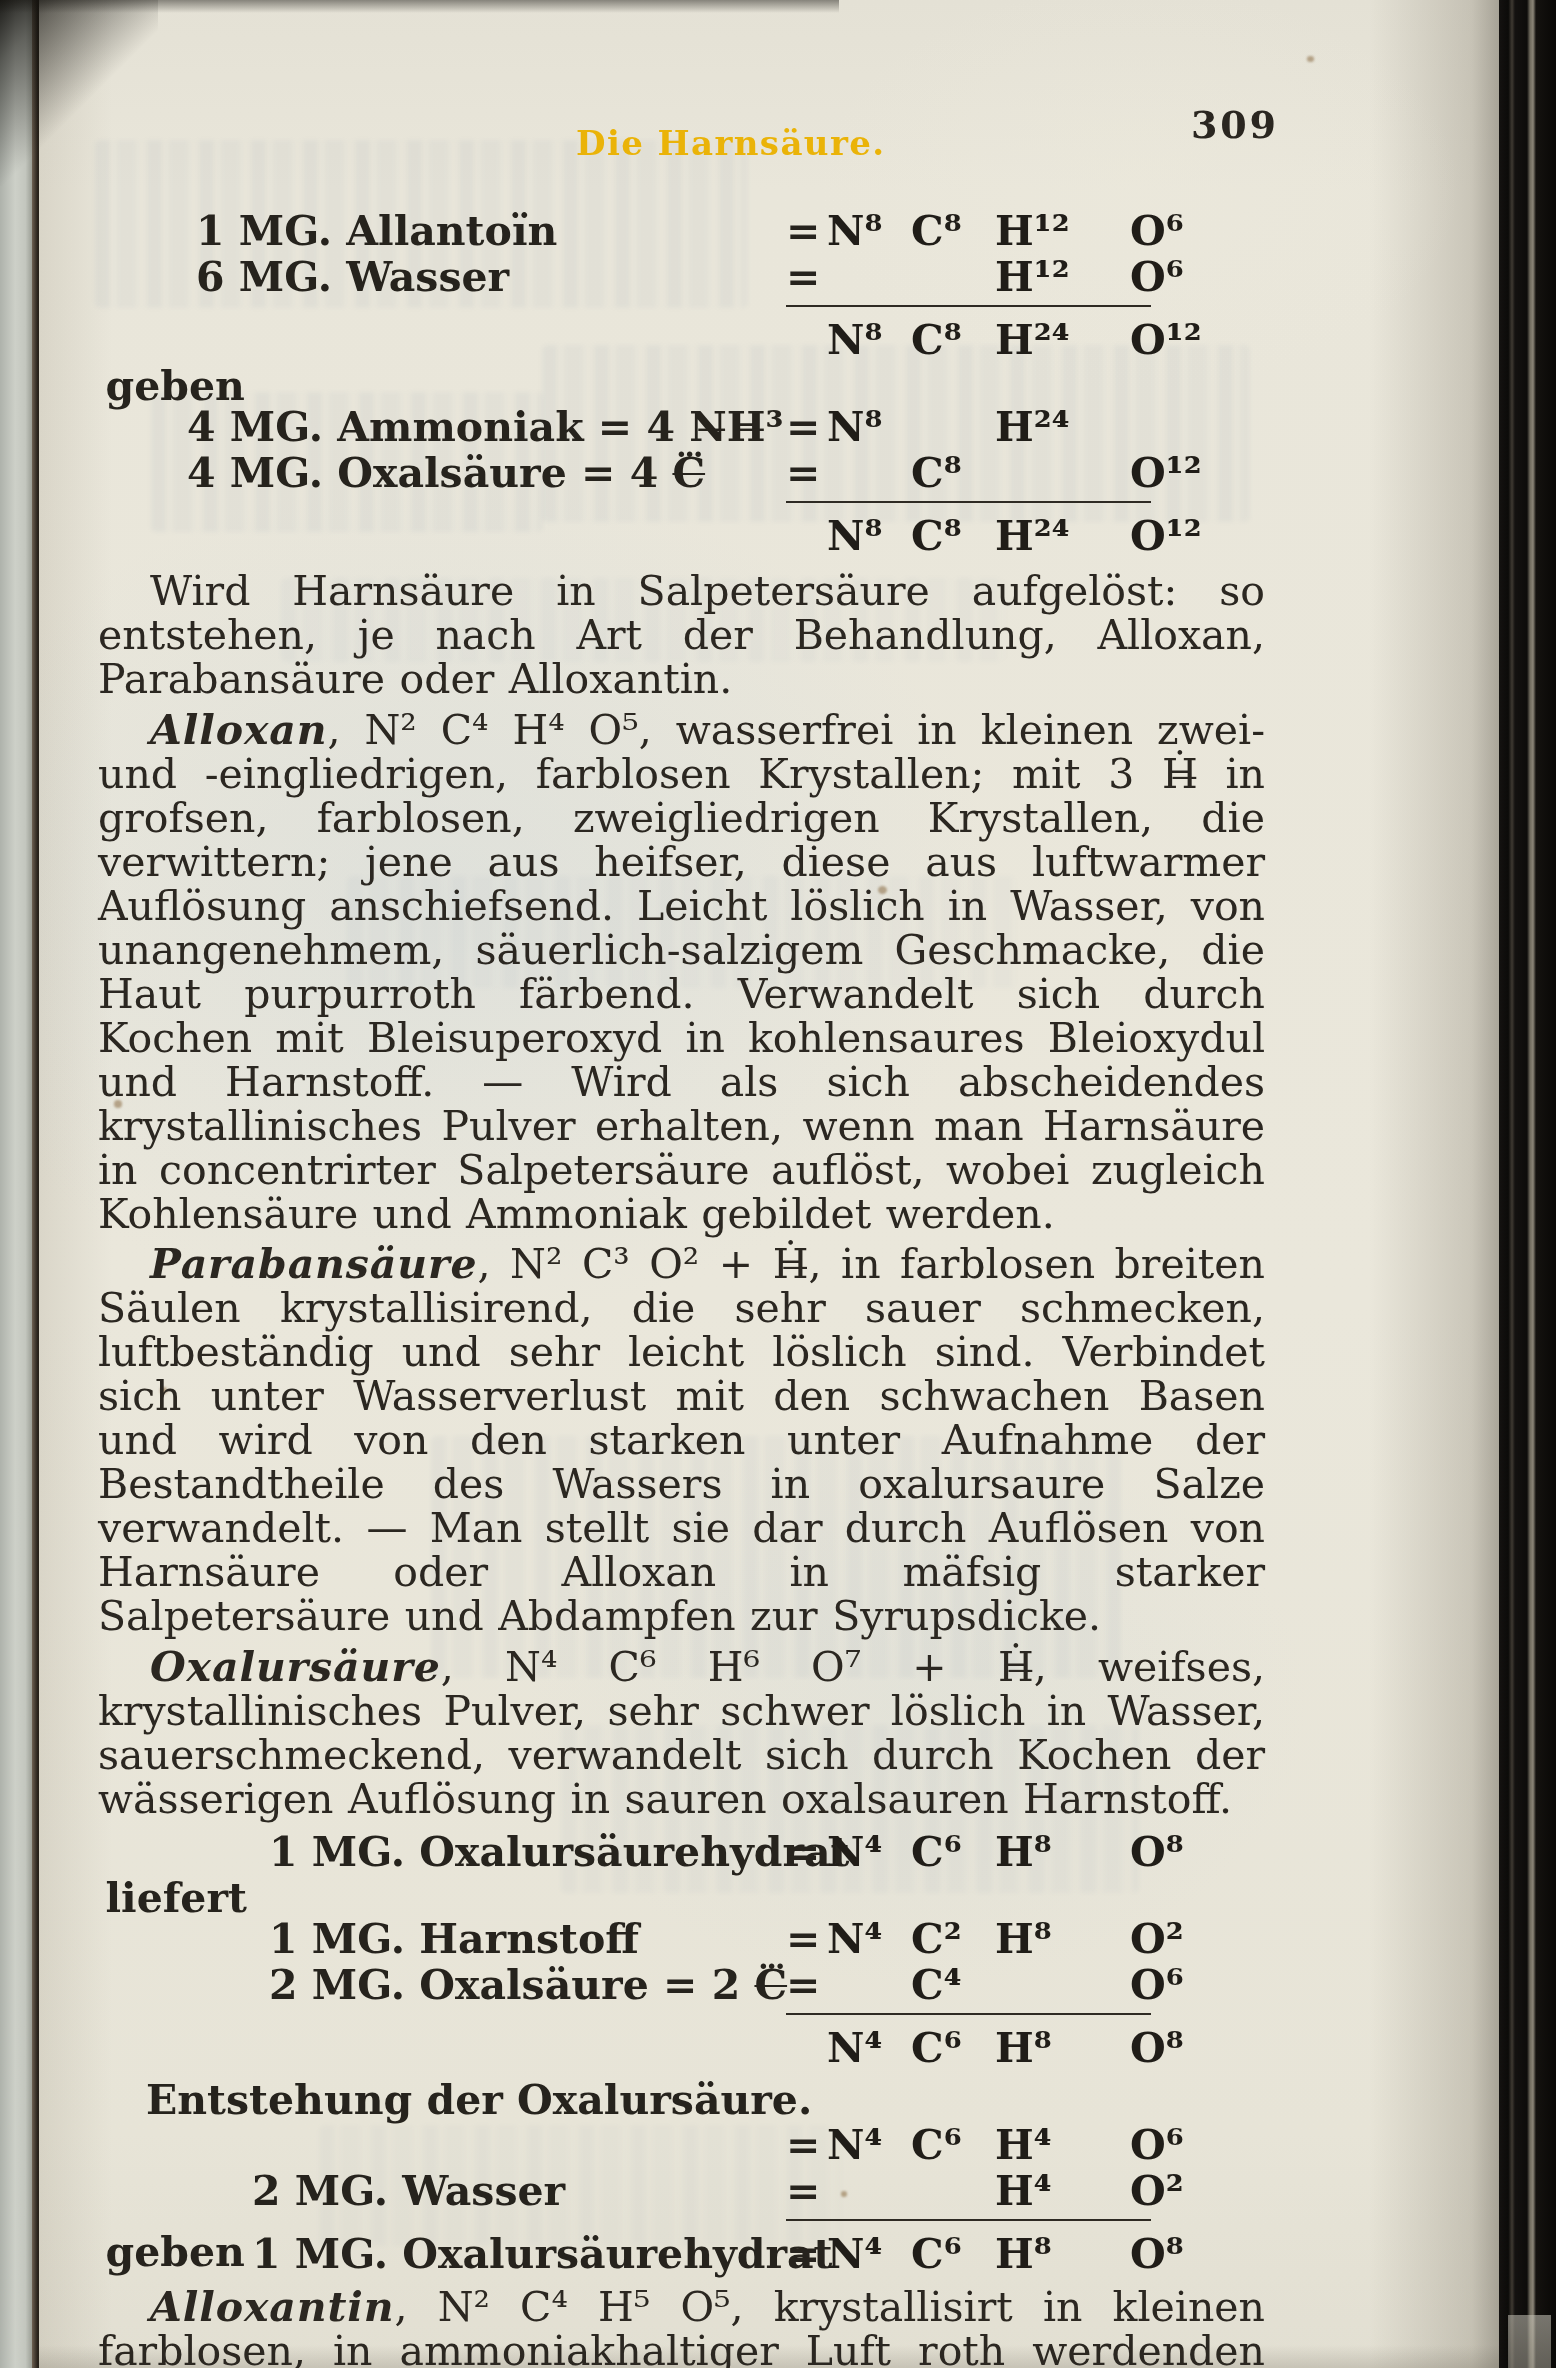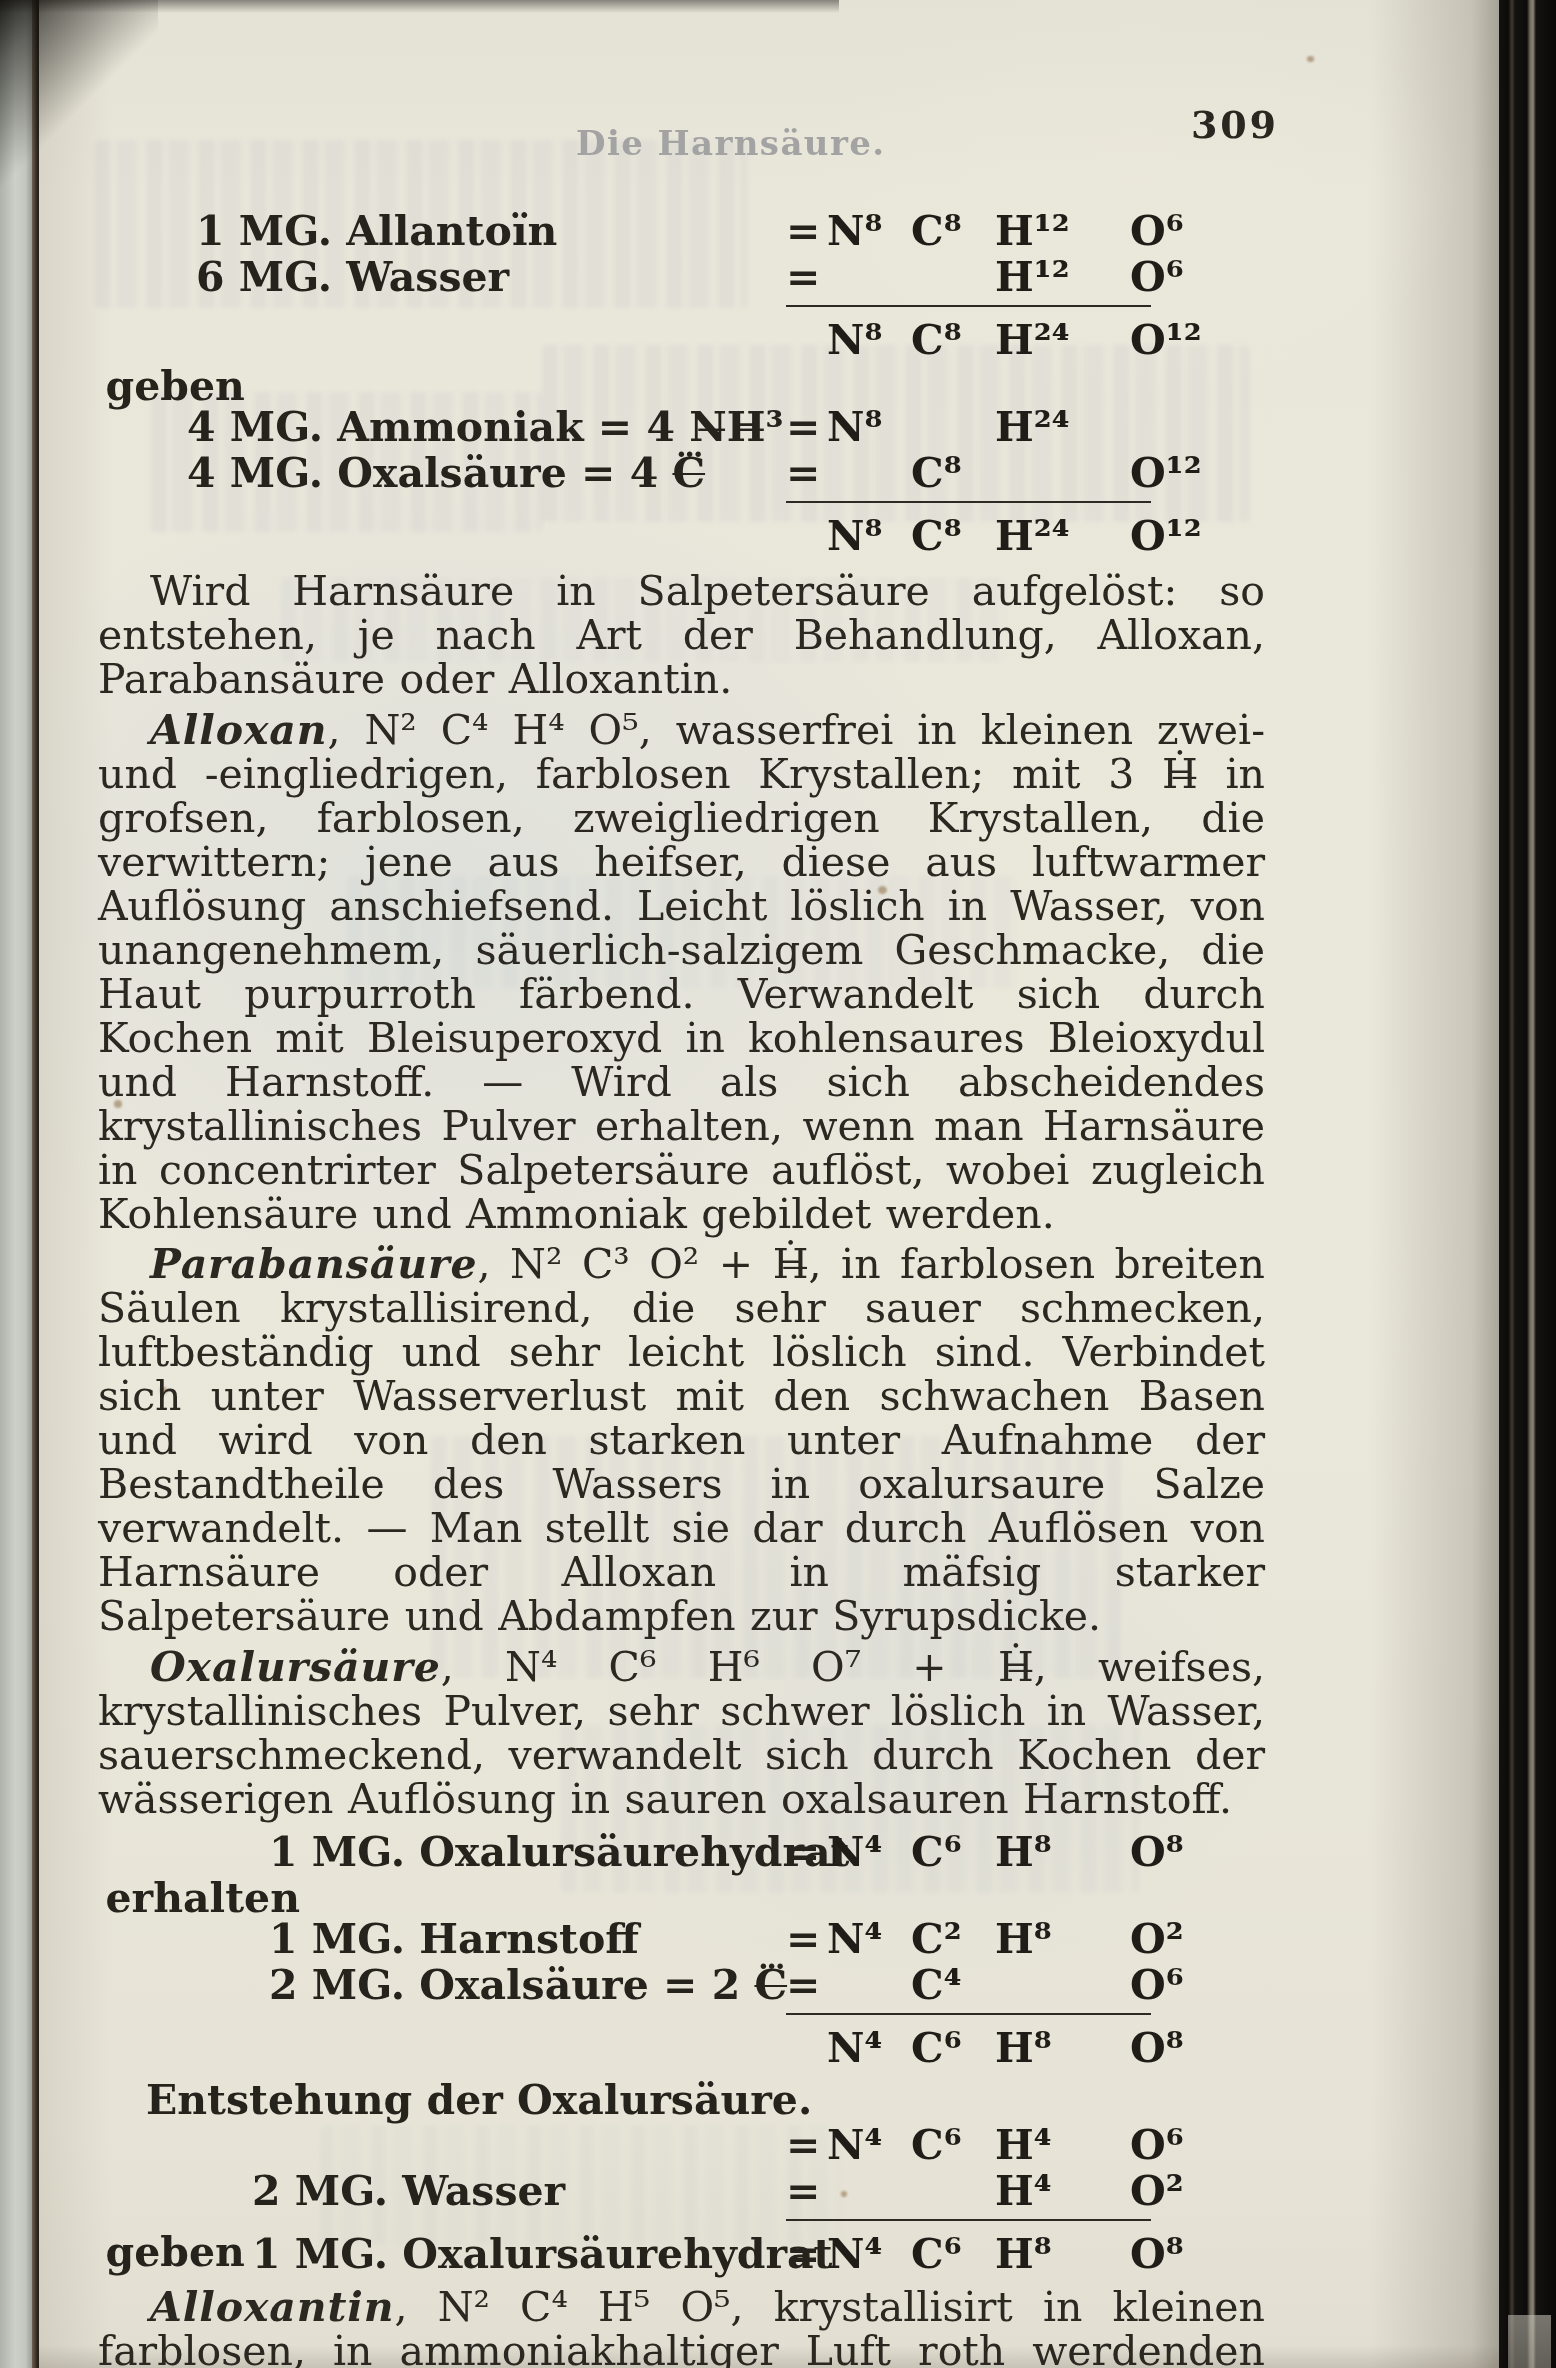--- a/index.html
+++ b/index.html
@@ -55,21 +55,21 @@
   
   .ghost{
     position:absolute; opacity:.5; filter:blur(1.9px); pointer-events:none;
     background:repeating-linear-gradient(90deg, rgba(108,130,158,0.14) 0 15px, rgba(108,130,158,0.02) 15px 22.4px, rgba(108,130,158,0.11) 22.4px 41px, rgba(108,130,158,0.02) 41px 52px);
     border-radius:5.6px;
   }
   .spot{ position:absolute; border-radius:50%; filter:blur(0.9px); background:rgba(130,96,52,0.5); pointer-events:none;}
   
   .running-head{
     position:absolute; left:576px; top:123px;
-    font-size:34px; font-weight:bold; color:#a3a3a3; letter-spacing:1.4px; white-space:nowrap;
+    font-size:34px; font-weight:bold; color:#eab308; letter-spacing:1.4px; white-space:nowrap;
   }
   .page-number{
     position:absolute; left:1191px; top:102px;
     font-size:38px; font-weight:bold; color:#2a2620; letter-spacing:2.8px;
   }
   .text-column{
     position:absolute; left:98px; top:0; width:1167px; padding-top:209px;
     color:#2b2721; font-size:41px; line-height:44px;
   }
   .para{ margin:0; text-indent:52px; text-align:justify; word-spacing:1.4px; }
@@ -180,21 +180,21 @@
     <div class="eq-block sp-md">
         <div class="eq-row">
           <span class="eq-label" style="left: 171px;">1 MG. Oxalursäurehydrat</span>
           <span class="eq-sign">=</span>
           <span class="eq-cell cell-0">N⁴</span>
           <span class="eq-cell cell-1">C⁶</span>
           <span class="eq-cell cell-2">H⁸</span>
           <span class="eq-cell cell-3">O⁸</span>
         </div>
         <div class="eq-side">
-          <span class="eq-label">erhalten</span>
+          <span class="eq-label">liefert</span>
         </div>
         <div class="eq-row">
           <span class="eq-label" style="left: 171px;">1 MG. Harnstoff</span>
           <span class="eq-sign">=</span>
           <span class="eq-cell cell-0">N⁴</span>
           <span class="eq-cell cell-1">C²</span>
           <span class="eq-cell cell-2">H⁸</span>
           <span class="eq-cell cell-3">O²</span>
         </div>
         <div class="eq-row">

